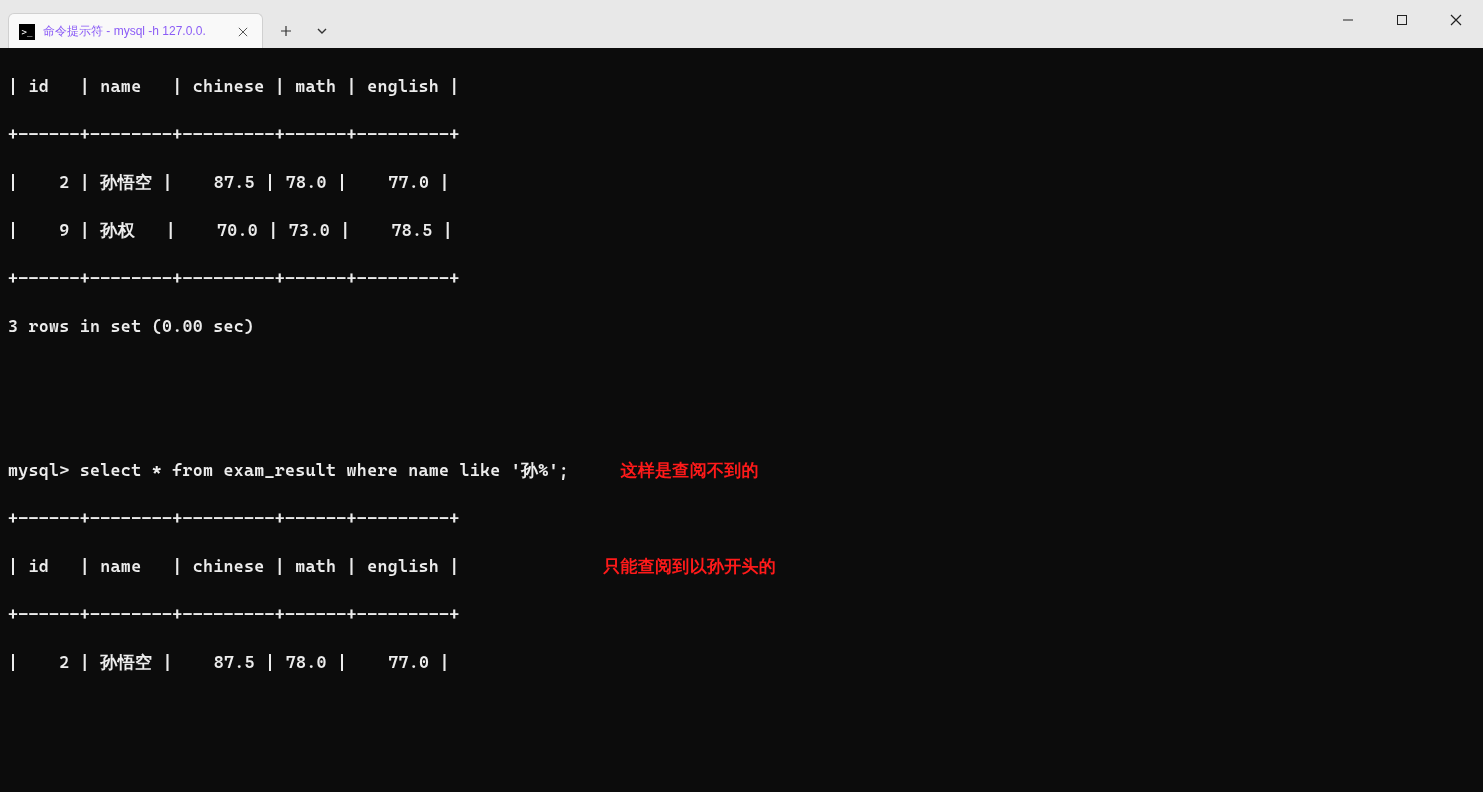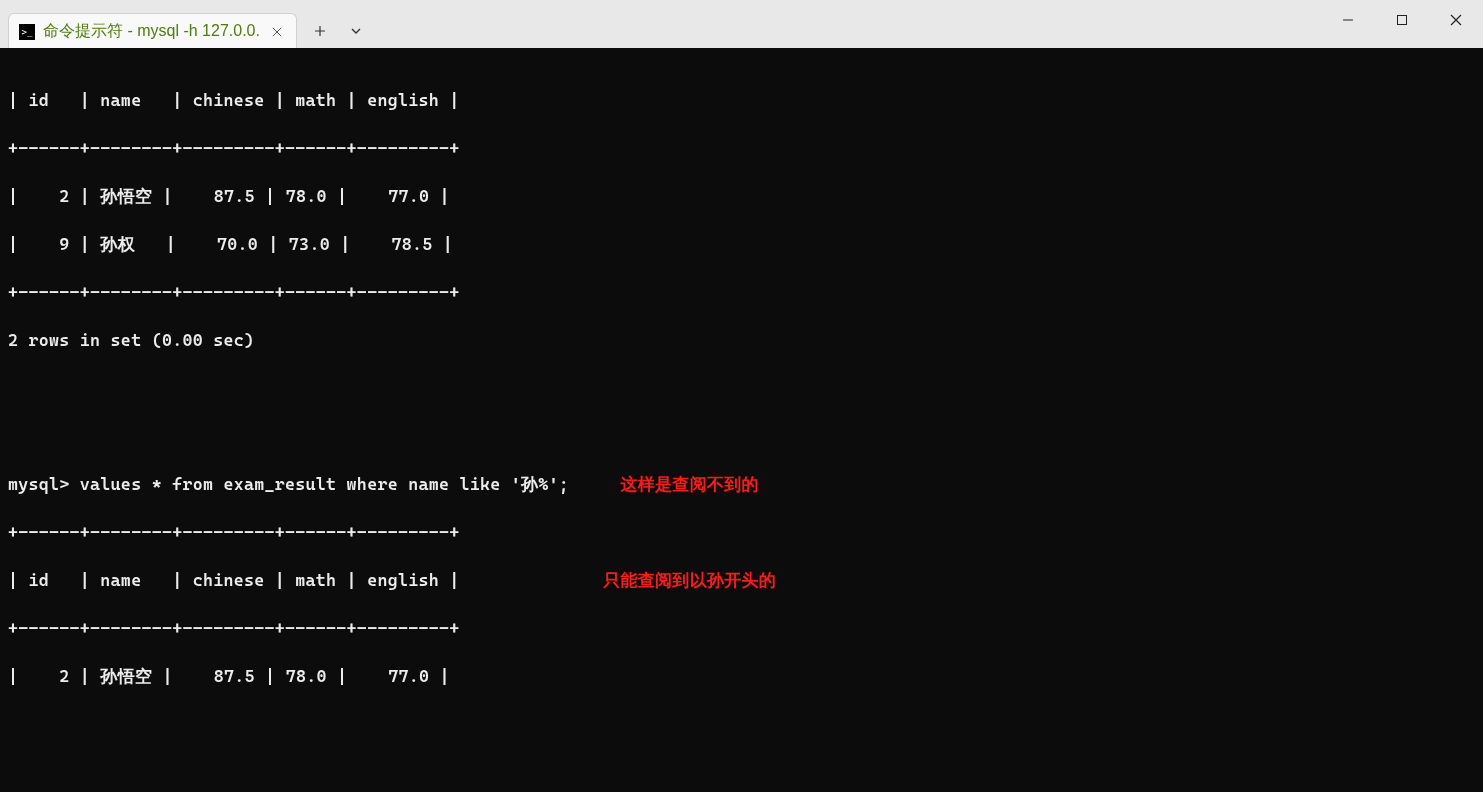--- a/index.html
+++ b/index.html
@@ -2,33 +2,33 @@
 <html><head>
   <meta charset="utf-8">
   <style>
     * { margin: 0; padding: 0; box-sizing: border-box; }
     body { font-family: "Segoe UI", sans-serif; background: #e8e8e8; width: 1483px; height: 792px; overflow: hidden; }
     
     .title-bar { height: 48px; background: #e8e8e8; display: flex; align-items: center; position: relative; }
     .tabs-area { display: flex; align-items: flex-end; height: 100%; padding-left: 8px; }
     .tab { height: 36px; background: #f9f9f9; border-radius: 6px 6px 0 0; display: flex; align-items: center; padding: 0 10px; min-width: 255px; gap: 8px; border: 1px solid #d0d0d0; border-bottom: none; margin-bottom: -1px; }
     .tab-icon { width: 16px; height: 16px; background: #000; display: flex; align-items: center; justify-content: center; font-size: 9px; color: #fff; font-family: monospace; }
-    .tab-title { font-size: 16px; color: #4d7c0f; flex: 1; white-space: nowrap; overflow: hidden; text-overflow: ellipsis; }
+    .tab-title { font-size: 12px; color: #8b5cf6; flex: 1; white-space: nowrap; overflow: hidden; text-overflow: ellipsis; }
     .tab-close { width: 18px; height: 18px; display: flex; align-items: center; justify-content: center; border-radius: 3px; cursor: pointer; }
     .tab-close svg { width: 10px; height: 10px; }
     .new-tab { width: 34px; height: 34px; display: flex; align-items: center; justify-content: center; margin-left: 6px; cursor: pointer; border-radius: 4px; }
     .new-tab svg { width: 12px; height: 12px; }
     .dropdown-btn { width: 34px; height: 34px; display: flex; align-items: center; justify-content: center; margin-left: 2px; cursor: pointer; border-radius: 4px; }
     .dropdown-btn svg { width: 12px; height: 12px; }
     
     .window-controls { position: absolute; right: 0; top: 0; display: flex; height: 40px; }
     .win-btn { width: 54px; display: flex; align-items: center; justify-content: center; cursor: pointer; }
     .win-btn svg { width: 12px; height: 12px; }
     
-    .terminal { position: absolute; top: 48px; left: 0; right: 0; bottom: 0; background: #0c0c0c; color: #ececec; font-family: "Cascadia Mono", "Consolas", monospace; font-size: 17px; line-height: 24px; padding: 16px 8px; font-weight: 600; letter-spacing: 0.3px; white-space: pre; }
+    .terminal { position: absolute; top: 48px; left: 0; right: 0; bottom: 0; background: #0c0c0c; color: #ececec; font-family: "Cascadia Mono", "Consolas", monospace; font-size: 17px; line-height: 24px; padding: 2px 8px; font-weight: 600; letter-spacing: 0.3px; white-space: pre; }
     .annotation { color: #ff1a1a; font-weight: 600; }
     .line { display: block; }
   </style>
 </head>
 <body>
 
 <div class="title-bar">
   <div class="tabs-area">
     <div class="tab">
       <div class="tab-icon">&gt;_</div>
@@ -68,24 +68,24 @@
     </div>
   </div>
 </div>
 
 <div class="terminal">
 <span class="line">| id   | name   | chinese | math | english |</span>
 <span class="line">+------+--------+---------+------+---------+</span>
 <span class="line">|    2 | 孙悟空 |    87.5 | 78.0 |    77.0 |</span>
 <span class="line">|    9 | 孙权   |    70.0 | 73.0 |    78.5 |</span>
 <span class="line">+------+--------+---------+------+---------+</span>
-<span class="line">2 rows in set (0.00 sec)</span>
+<span class="line">3 rows in set (0.00 sec)</span>
 <span class="line"> </span>
 <span class="line"> </span>
-<span class="line"><span>mysql&gt; </span><span>values * from exam_result where name like '孙%';</span>     <span class="annotation">这样是查阅不到的</span></span>
+<span class="line"><span>mysql&gt; </span><span>select * from exam_result where name like '孙%';</span>     <span class="annotation">这样是查阅不到的</span></span>
 <span class="line">+------+--------+---------+------+---------+</span>
 <span class="line"><span>| id   | name   | chinese | math | english |</span>              <span class="annotation">只能查阅到以孙开头的</span></span>
 <span class="line">+------+--------+---------+------+---------+</span>
 <span class="line">|    2 | 孙悟空 |    87.5 | 78.0 |    77.0 |</span>
 
 
 
 
 
 

